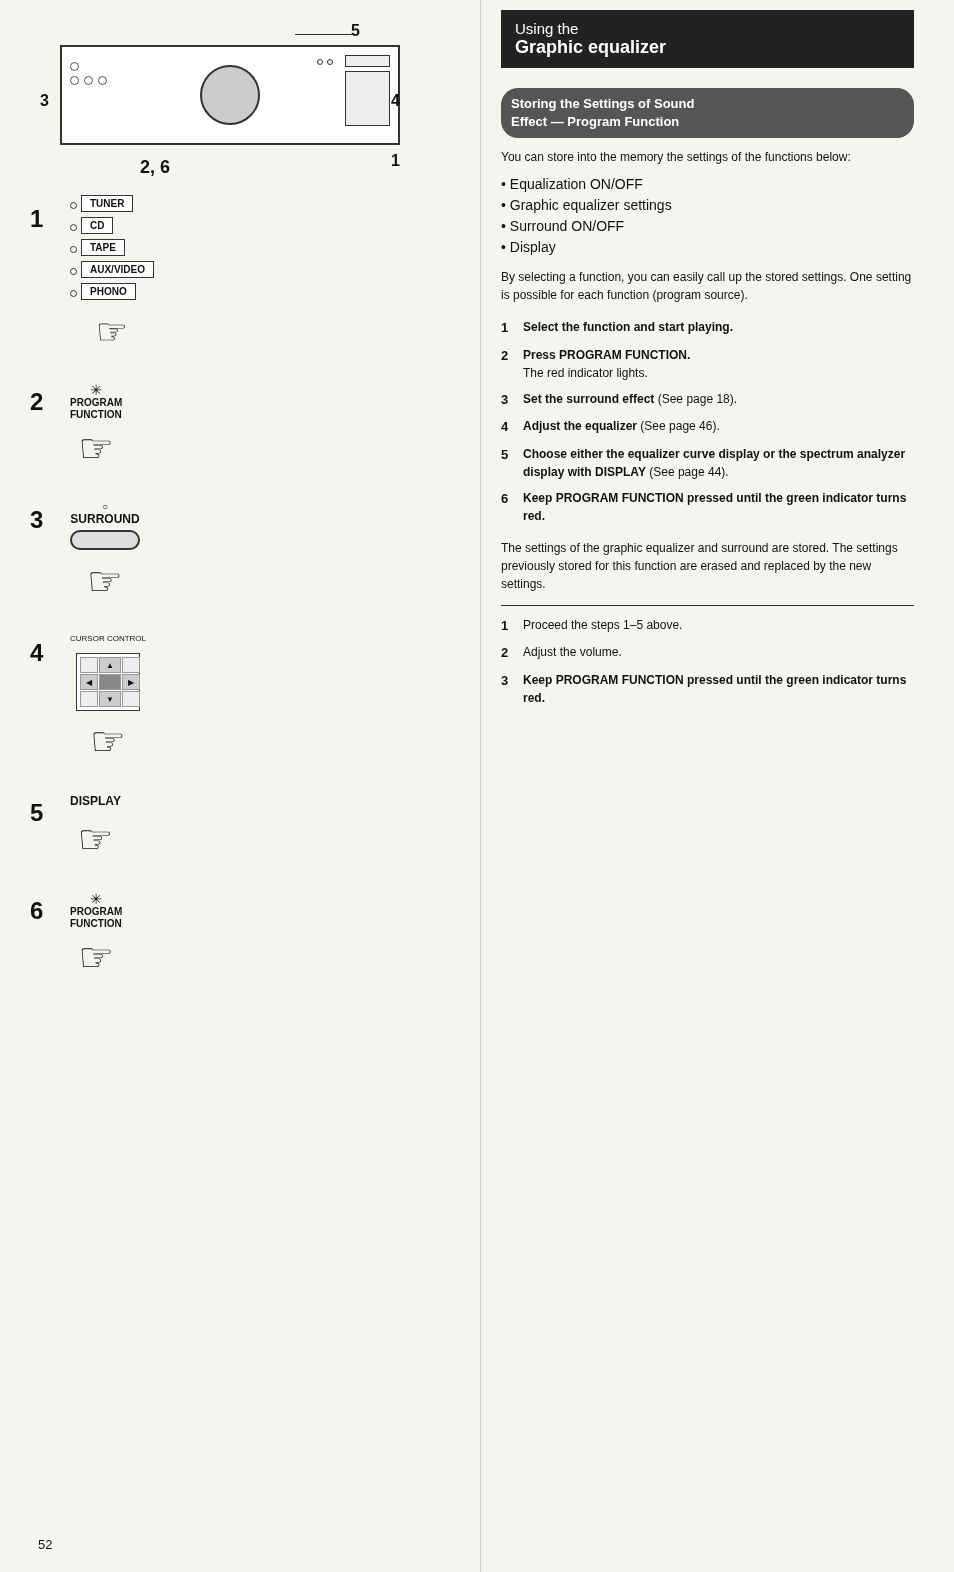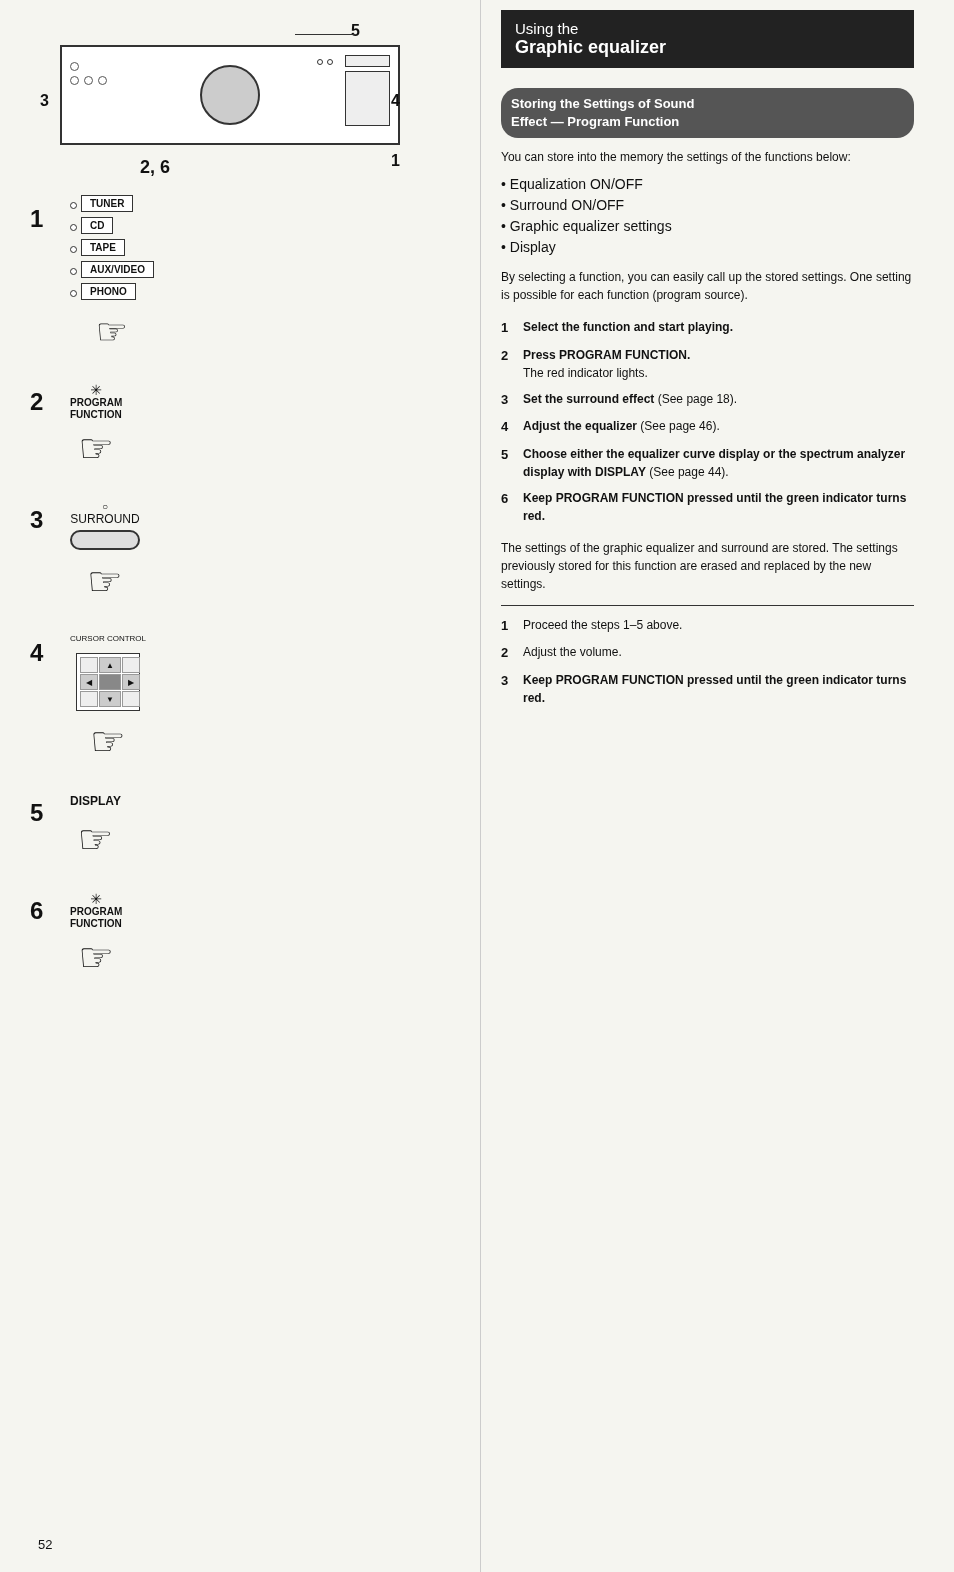--- a/index.html
+++ b/index.html
@@ -200,21 +200,21 @@
 
     .page-num {
       position: absolute;
       bottom: 20px;
       left: 38px;
       font-size: 13px;
     }
 
     .surround-label {
       font-size: 12px;
-      font-weight: normal;
+      font-weight: bold;
       text-align: center;
     }
 
     .o-indicator {
       font-size: 10px;
       text-align: center;
     }
 
     .program-function-label {
       font-size: 10px;
@@ -390,22 +390,22 @@
 
     <div class="section-header">
       <span>Storing the Settings of Sound</span><br>
       <span>Effect — Program Function</span>
     </div>
 
     <p class="intro-text">You can store into the memory the settings of the functions below:</p>
 
     <ul class="bullet-list">
       <li>Equalization ON/OFF</li>
+      <li>Graphic equalizer settings</li>
       <li>Surround ON/OFF</li>
-      <li>Graphic equalizer settings</li>
       <li>Display</li>
     </ul>
 
     <p class="by-selecting">By selecting a function, you can easily call up the stored settings. One setting is possible for each function (program source).</p>
 
     <ol class="step-list">
       <li>
         <span class="step-num">1</span>
         <span class="step-text"><strong>Select the function and start playing.</strong></span>
       </li>

